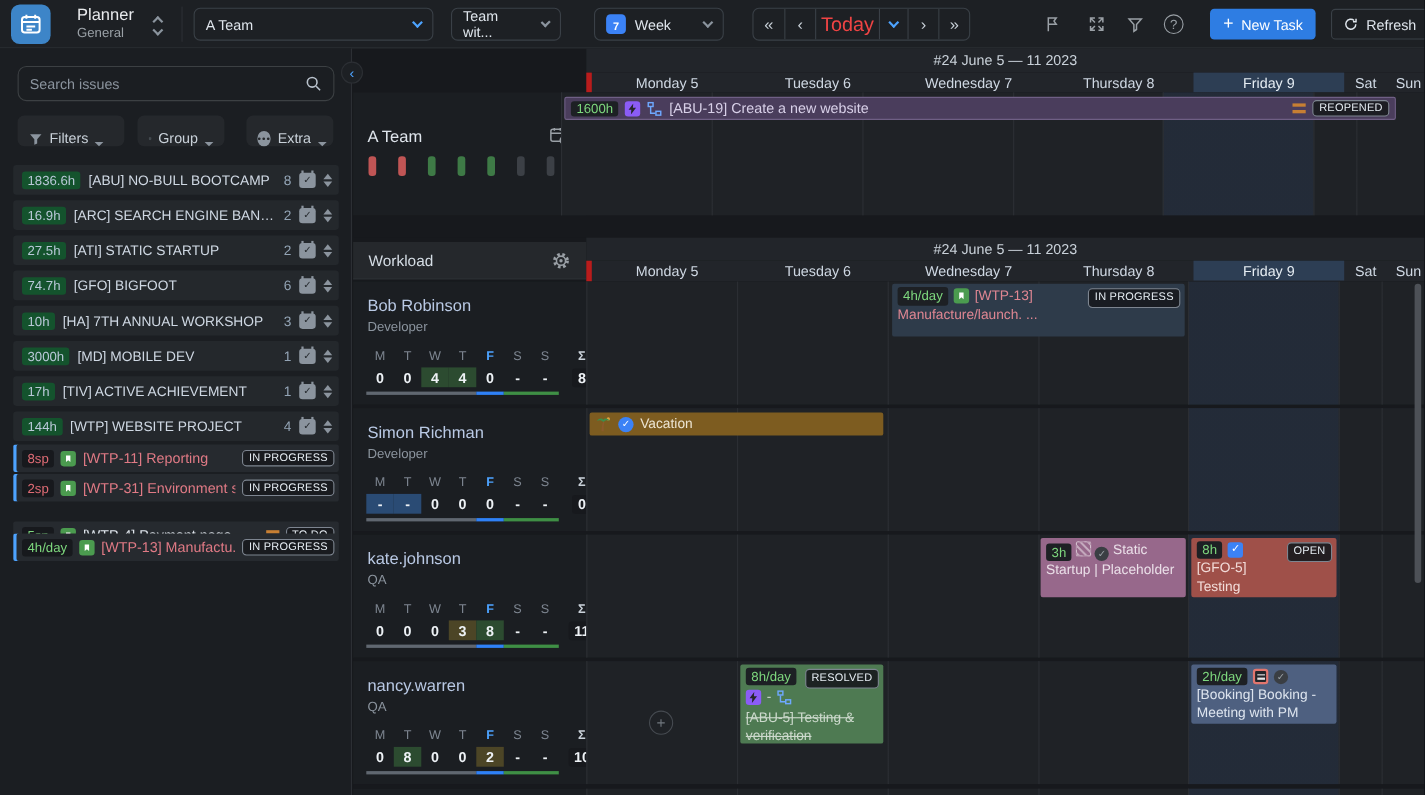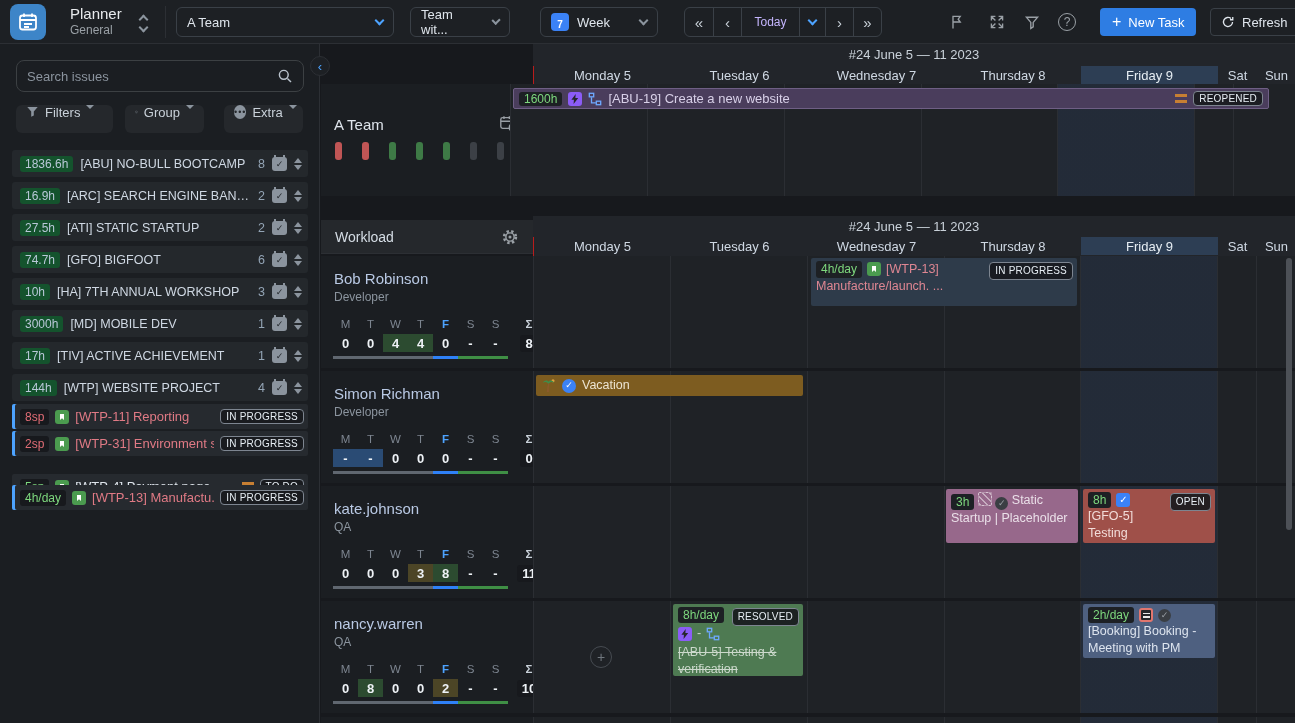--- a/index.html
+++ b/index.html
@@ -27,21 +27,21 @@
   .ticon{position:absolute;top:12px;width:20px;height:20px;display:flex;align-items:center;justify-content:center;color:#9aa0a6}
   .btn-primary{position:absolute;left:1100px;top:8px;height:28px;padding:0 12px;background:#2e7de3;border-radius:4px;color:#fff;font-size:13px;display:flex;align-items:center;gap:7px}
   .btn-ghost{position:absolute;left:1210px;top:8px;height:28px;padding:0 10px;border:1px solid #3a4047;border-radius:4px;color:#dfe5ec;font-size:13px;display:flex;align-items:center;gap:7px;background:#1d2024}
   .cal7{width:18px;height:18px;border-radius:4px;background:#3b82f6;color:#fff;font-size:10px;font-weight:bold;display:flex;align-items:flex-end;justify-content:center;padding-bottom:1px}
 
   
   #sidebar{position:absolute;left:0;top:44px;width:320px;height:679px;background:#1b1e22;border-right:1px solid #2c2f34}
   .search{position:absolute;left:16px;top:16px;width:288px;height:32px;border:1px solid #3c4043;border-radius:8px;background:#1b1e22;display:flex;align-items:center;padding:0 10px}
   .search input{flex:1;background:transparent;border:none;outline:none;color:#dfe5ec;font-size:13px;font-family:inherit}
   .search input::placeholder{color:#8b949e}
-  .fbtn{position:absolute;top:61px;height:28px;background:#25282c;border-radius:6px;display:flex;align-items:flex-start;gap:6px;padding:0 10px;font-size:13px;color:#c9d1d9}
+  .fbtn{position:absolute;top:61px;height:28px;background:#25282c;border-radius:6px;display:flex;align-items:flex-end;gap:6px;padding:0 10px;font-size:13px;color:#c9d1d9}
   .caret{width:0;height:0;border-left:4px solid transparent;border-right:4px solid transparent;border-top:4px solid #8b949e}
   .prow{position:absolute;left:12px;width:296px;height:27px;background:#24282c;border-radius:3px;display:flex;align-items:center;gap:7px;padding:0 6px 0 8px}
   .pbadge{background:#14532d;border-radius:3px;padding:1px 5px;font-size:12px;color:#b9c8d8;white-space:nowrap}
   .pname{font-size:12.5px;color:#cfd8e3;white-space:nowrap;overflow:hidden;text-overflow:ellipsis;flex:1}
   .pcount{font-size:12.5px;color:#93a4b5}
   .calcheck{width:15px;height:14px;border-radius:3px;background:#8b949e;color:#24282c;font-size:9px;font-weight:bold;display:flex;align-items:center;justify-content:center;position:relative}
   .calcheck:before{content:"";position:absolute;top:-2px;left:2px;width:2px;height:3px;background:#8b949e}
   .calcheck:after{content:"";position:absolute;top:-2px;right:2px;width:2px;height:3px;background:#8b949e}
   .sortarr{display:flex;flex-direction:column;gap:2px;align-items:center}
   .sortarr i{width:0;height:0;border-left:4px solid transparent;border-right:4px solid transparent}
@@ -54,21 +54,21 @@
   .story{width:14px;height:14px;border-radius:3px;background:#4b9b4f;display:flex;align-items:center;justify-content:center;flex:none}
   .tname{font-size:13px;white-space:nowrap;overflow:hidden;flex:1}
   .tname.pink{color:#e07a85;}
   .tname.plain{color:#dfe5ec}
   .status{border:1px solid #7d8590;border-radius:4px;background:rgba(24,26,30,.92);color:#e6edf3;font-size:10px;padding:1px 5px;white-space:nowrap;letter-spacing:.2px}
   .prio{width:12px;height:9px;border-top:3px solid #c77f33;border-bottom:3px solid #c77f33;flex:none}
 
   
   .bandL{position:absolute;left:321px;width:212px;background:#25282c;border-bottom:1px solid #2c2f34;display:flex;align-items:center;justify-content:space-between;padding:0 14px;font-size:14px;color:#d5dde5}
   .wklabel{position:absolute;left:533px;width:762px;text-align:center;font-size:13px;color:#c9d1d9;background:#22252a}
-  .dayhead{position:absolute;left:533px;width:762px;height:18px;background:#22252a;border-left:1px solid #b91c1c}
+  .dayhead{position:absolute;left:533px;width:762px;height:18px;background:#22252a;border-left:5px solid #b91c1c}
   .dayhead span{position:absolute;top:0;height:18px;display:flex;align-items:center;justify-content:center;font-size:13px;color:#cfd8e3}
   .d0{left:0;width:137px}.d1{left:137px;width:137px}.d2{left:274px;width:137px}
   .d3{left:411px;width:136px}.d4{left:547px;width:137px}.d5{left:684px;width:39px}.d6{left:723px;width:39px}
   .dayhead .d4{background:#2d3e54;color:#e6edf3}
   .dg{background-color:#1f2226;background-image:
     linear-gradient(#2b2e33,#2b2e33),linear-gradient(#2b2e33,#2b2e33),linear-gradient(#2b2e33,#2b2e33),
     linear-gradient(#2b2e33,#2b2e33),linear-gradient(#2b2e33,#2b2e33),linear-gradient(#2b2e33,#2b2e33),
     linear-gradient(#2b2e33,#2b2e33),
     linear-gradient(rgba(42,58,85,.38),rgba(42,58,85,.38));
     background-repeat:no-repeat;
@@ -151,21 +151,21 @@
     <div class="select" style="left:540px;width:118px">
       <span class="cal7">7</span>
       <span>Week</span>
       <span class="grow"></span>
         <span class="chev" style="margin-top:-3px"></span>
     </div>
 
     <div class="navgroup">
       <div class="cell" style="width:28px">«</div>
       <div class="cell" style="width:28px">‹</div>
-      <div class="cell" style="width:58px;color:#c4b5fd;font-size:12px">Today</div>
+      <div class="cell" style="width:58px;color:#ef4444;font-size:18px">Today</div>
       <div class="cell" style="width:26px">
           <span class="chev blue" style="margin-top:-3px"></span>
         </div>
       <div class="cell" style="width:28px">›</div>
       <div class="cell" style="width:28px">»</div>
     </div>
 
     <div class="ticon" style="left:947px">
       <svg width="16" height="16" viewBox="0 0 20 20" fill="none" stroke="#9aa0a6" stroke-width="1.7">
           <path d="M5 18V3h9l-2.5 3.5L14 10H5"></path>

